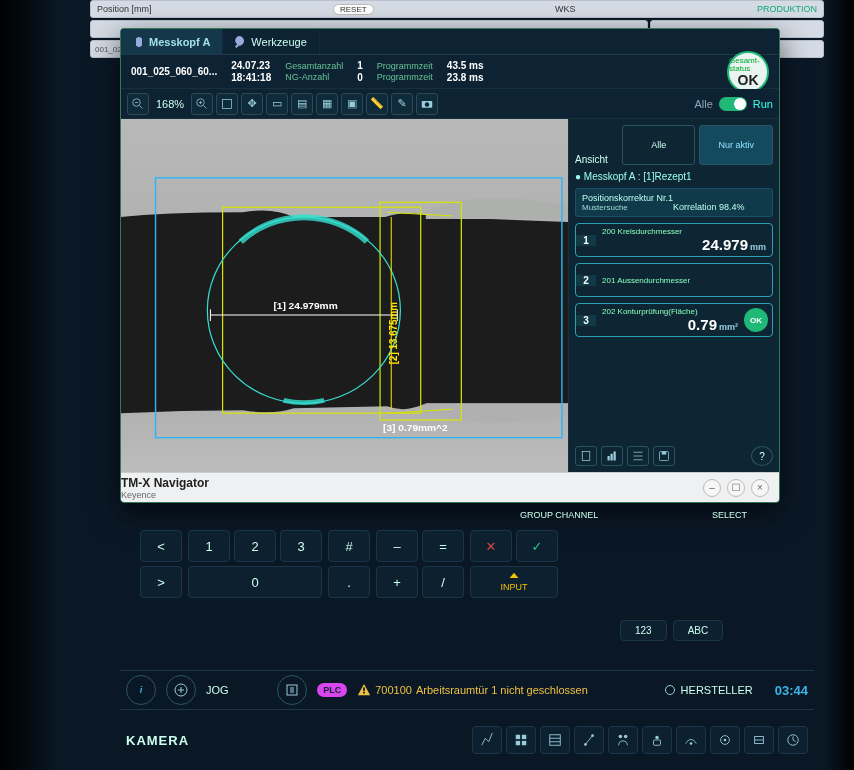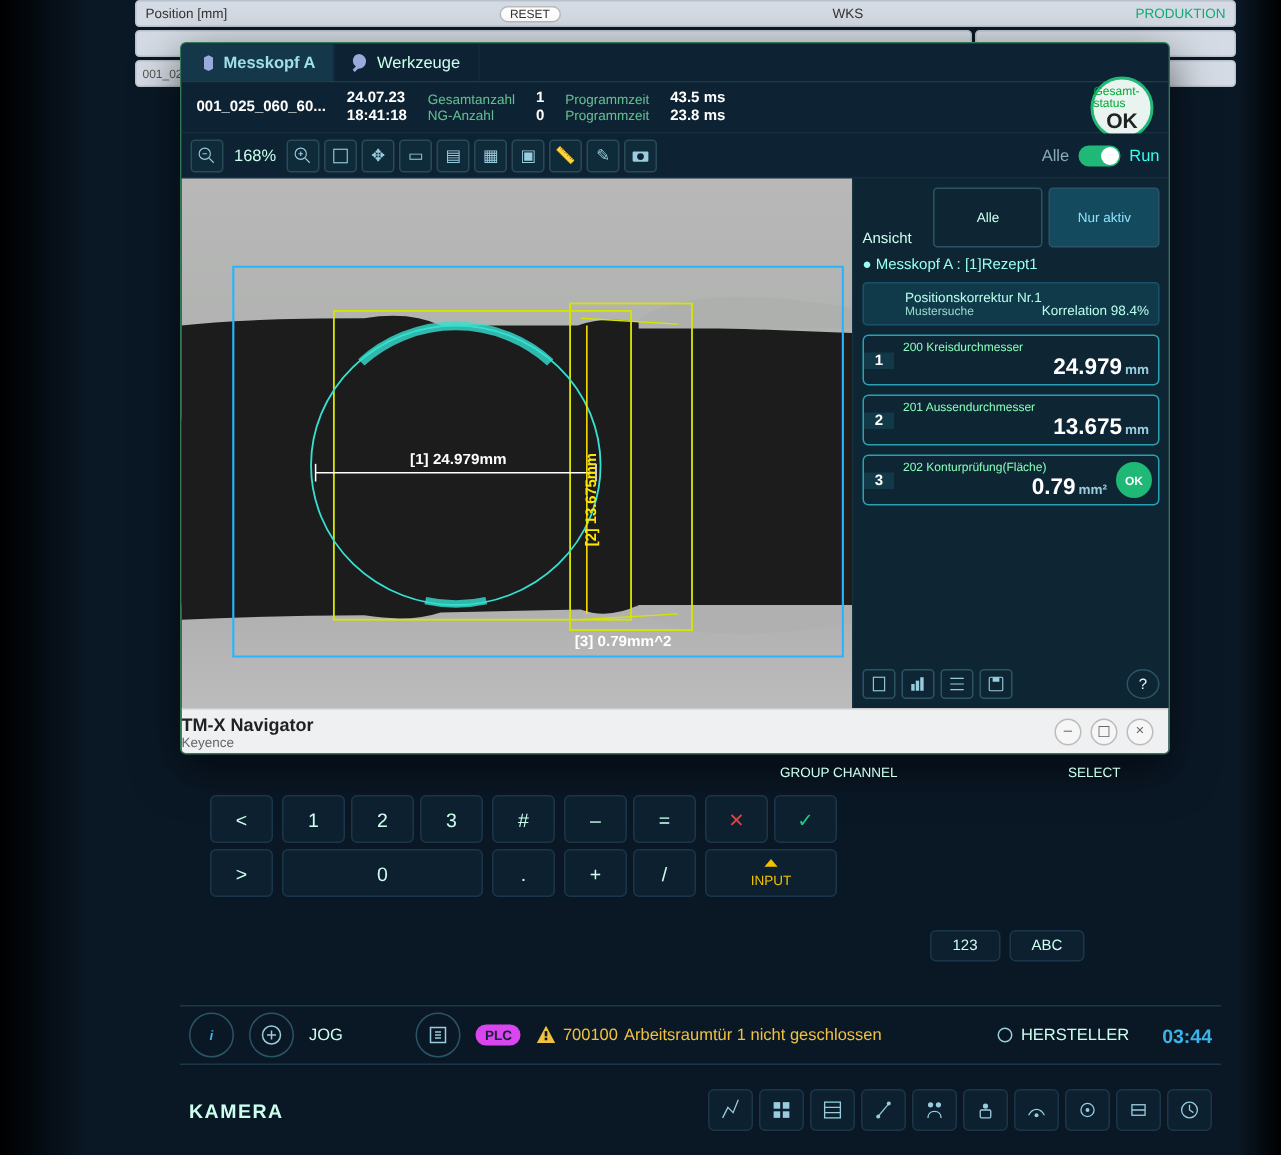--- a/index.html
+++ b/index.html
@@ -39,21 +39,21 @@
   .nav-body{flex:1;display:flex;min-height:0}
   .viewport{flex:1;position:relative;background:linear-gradient(180deg,#b7b8b7 0%,#aeb0ae 45%,#242424 46%,#2a2a2a 80%,#b0b0b0 81%,#bcbcbc 100%);border-right:1px solid #16303e}
   .viewport svg{position:absolute;inset:0;width:100%;height:100%}
   .mlabel{font-size:10px;fill:#fff;font-weight:bold}
   .mlabelY{font-size:10px;fill:#ffe600;font-weight:bold}
 
   .sidepanel{width:210px;background:#0e2634;color:#dff;font-size:10px;display:flex;flex-direction:column;padding:6px;gap:6px}
   .sp-head{display:flex;align-items:flex-end;gap:4px;font-size:10px;color:#cfe}
   .sp-head .mini{flex:1;text-align:center;border:1px solid #2a5466;border-radius:3px;padding:14px 0;font-size:9px;cursor:pointer}
   .sp-head .mini.active{background:#134a5e;color:#8fe0ff}
-  .sp-sub{background:#10394a;border:1px solid #1a516a;border-radius:3px;padding:4px 6px;font-size:9px;display:flex;justify-content:flex-end;color:#bfe}
+  .sp-sub{background:#10394a;border:1px solid #1a516a;border-radius:3px;padding:4px 6px;font-size:9px;display:flex;justify-content:flex-start;color:#bfe}
   .meas{display:flex;align-items:center;border:1px solid #2aa0b4;border-radius:4px;height:34px;overflow:hidden}
   .meas .idx{width:20px;background:#123948;display:flex;align-items:center;justify-content:center;color:#fff;font-weight:bold}
   .meas .body{flex:1;padding:0 6px;display:flex;flex-direction:column;justify-content:center}
   .meas .name{font-size:8px;color:#8fb}
   .meas .val{font-size:15px;font-weight:bold;color:#fff;text-align:right}
   .meas .unit{font-size:9px;color:#9cd;margin-left:2px}
   .meas .okc{width:24px;height:24px;border-radius:50%;background:#1fb876;margin-right:4px;display:flex;align-items:center;justify-content:center;font-size:8px;color:#fff;font-weight:bold}
 
   .sp-footer{margin-top:auto;display:flex;gap:4px;align-items:center;justify-content:flex-end;padding-top:6px}
   .sp-footer .fbtn{width:22px;height:20px;border:1px solid #2a5466;border-radius:3px;display:flex;align-items:center;justify-content:center}
@@ -259,21 +259,20 @@
           <div class="idx">1</div>
           <div class="body">
               <div class="name">200 Kreisdurchmesser</div>
               <div class="val"><span>24.979</span><span class="unit">mm</span></div>
             </div>
         </div>
         <div class="meas">
           <div class="idx">2</div>
           <div class="body">
               <div class="name">201 Aussendurchmesser</div>
-              <div class="val"><span>13.675</span><span class="unit">mm</span></div>
             </div>
         </div>
         <div class="meas">
           <div class="idx">3</div>
           <div class="body">
               <div class="name">202 Konturprüfung(Fläche)</div>
               <div class="val"><span>0.79</span><span class="unit">mm²</span></div>
             </div>
           <div class="okc">OK</div>
         </div>

